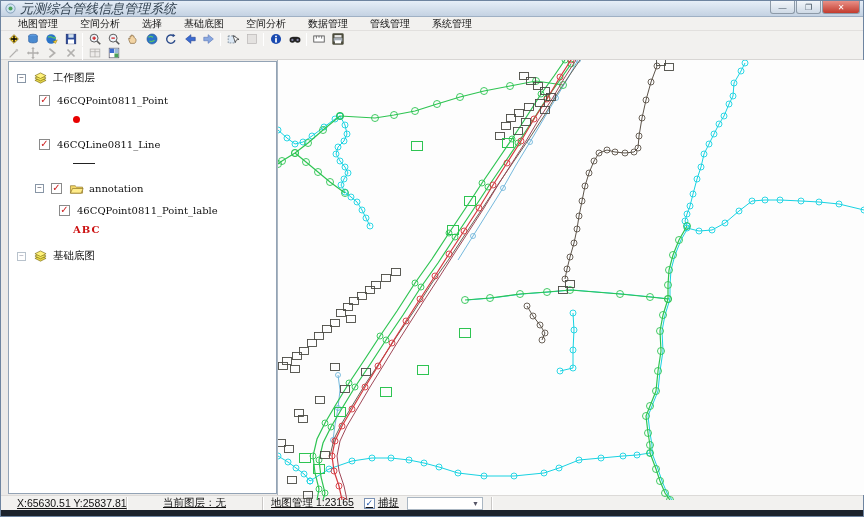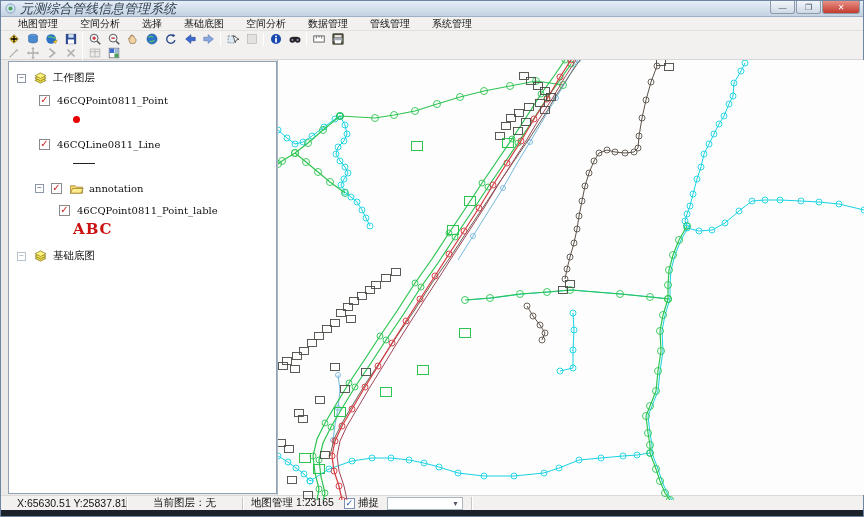--- a/index.html
+++ b/index.html
@@ -58,30 +58,30 @@
   .cbx { width:11px; height:11px; border:1px solid #8a8a8a; background:#fff;
     display:inline-flex; align-items:center; justify-content:center;
     font-size:10px; line-height:10px; color:#cc1f1f; font-weight:bold;
     margin-right:7px; flex:0 0 auto; }
   .tree-ico { width:15px; height:13px; margin-right:5px; flex:0 0 auto; }
   .tlabel-cn { color:#101010; }
   .tlabel-en { font-family:"DejaVu Serif","Liberation Serif",serif; font-size:10px; color:#101010; }
   .red-dot { width:7px; height:7px; border-radius:50%; background:#e80000; }
   .line-sym { width:22px; height:1px; background:#222; }
   .abc-sym { font-family:"DejaVu Serif","Liberation Serif",serif; font-weight:bold;
-    font-size:15px; color:#cc1111; letter-spacing:1px; }
+    font-size:10px; color:#cc1111; letter-spacing:1px; }
 
   
   .statusbar { height:15px; flex:0 0 15px; display:flex; align-items:center;
     background:#f2f1ef; border-top:1px solid #dcdad8; font-size:10.5px; color:#111;
-    padding-left:8px; }
+    padding-left:8px;text-decoration:underline; }
   .sb-sec { height:13px; display:flex; align-items:center; border-right:1px solid #c9c7c5;
     box-shadow:1px 0 0 #fff; padding:0 8px; white-space:nowrap; }
   .sb-coords { width:118px; }
-  .sb-layer { width:116px; justify-content:center; }
+  .sb-layer { width:136px; justify-content:center; }
   .sb-scale { }
   .cbx2 { width:11px; height:11px; border:1px solid #7a91b4; background:#fff;
     display:inline-flex; align-items:center; justify-content:center;
     font-size:9px; color:#2456a8; font-weight:bold; margin:0 3px 0 10px; }
   .combo { width:76px; height:13px; background:#fff; border:1px solid #aab6c2;
     margin-left:8px; position:relative; }
   .combo-arrow { position:absolute; right:1px; top:1px; bottom:1px; width:11px;
     display:flex; align-items:center; justify-content:center; font-size:7px; color:#556; }
   .sb-fill { flex:1 1 auto; }
 

